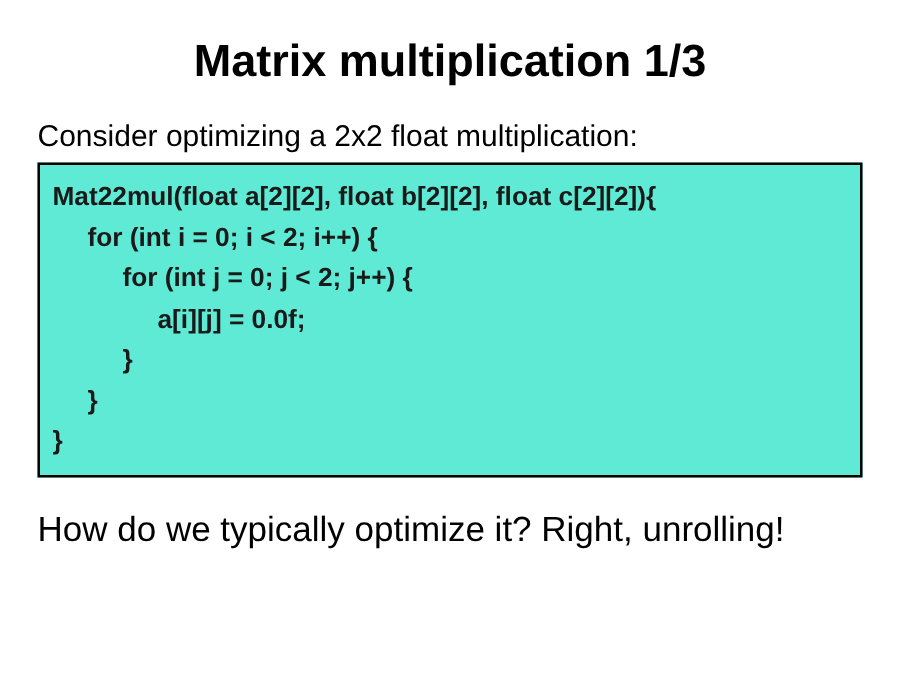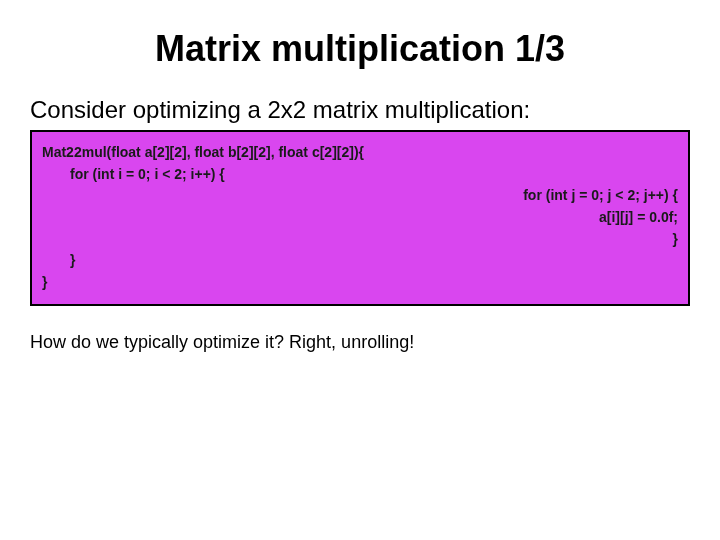--- a/index.html
+++ b/index.html
@@ -24,47 +24,47 @@
     text-align: center;
     margin: 8px 0 26px 0;
     letter-spacing: 0px;
   }
   .lead {
     font-size: 24px;
     margin: 0 0 6px 2px;
   }
   .codebox {
     border: 2.5px solid #000;
-    background: #d946ef;
+    background: #5eead4;
     padding: 10px 10px 10px 10px;
     font-family: Verdana, Geneva, sans-serif;
     font-weight: bold;
-    font-size: 14px;
+    font-size: 21px;
     line-height: 1.55;
     color: #1a1a1a;
     box-sizing: border-box;
     margin: 0 2px 0 2px;
   }
   .codebox .line { white-space: pre; }
   .l0 { padding-left: 0; }
   .l1 { padding-left: 28px; }
-  .l2 { padding-left: 56px; text-align: right; }
-  .l3 { padding-left: 84px; text-align: right; }
+  .l2 { padding-left: 56px; }
+  .l3 { padding-left: 84px; }
   .l4 { padding-left: 112px; }
   .closing {
-    font-size: 18px;
+    font-size: 28px;
     margin: 26px 0 0 2px;
   }
 </style>
 </head>
 <body>
 
 <div class="slide">
   <div class="title">Matrix multiplication 1/3</div>
-  <div class="lead">Consider optimizing a 2x2 matrix multiplication:</div>
+  <div class="lead">Consider optimizing a 2x2 float multiplication:</div>
 
   <div class="codebox">
     <div class="line l0">Mat22mul(float a[2][2], float b[2][2], float c[2][2]){</div>
     <div class="line l1">for (int i = 0; i &lt; 2; i++) {</div>
     <div class="line l2">for (int j = 0; j &lt; 2; j++) {</div>
     <div class="line l3">a[i][j] = 0.0f;</div>
     <div class="line l2">}</div>
     <div class="line l1">}</div>
     <div class="line l0">}</div>
   </div>

